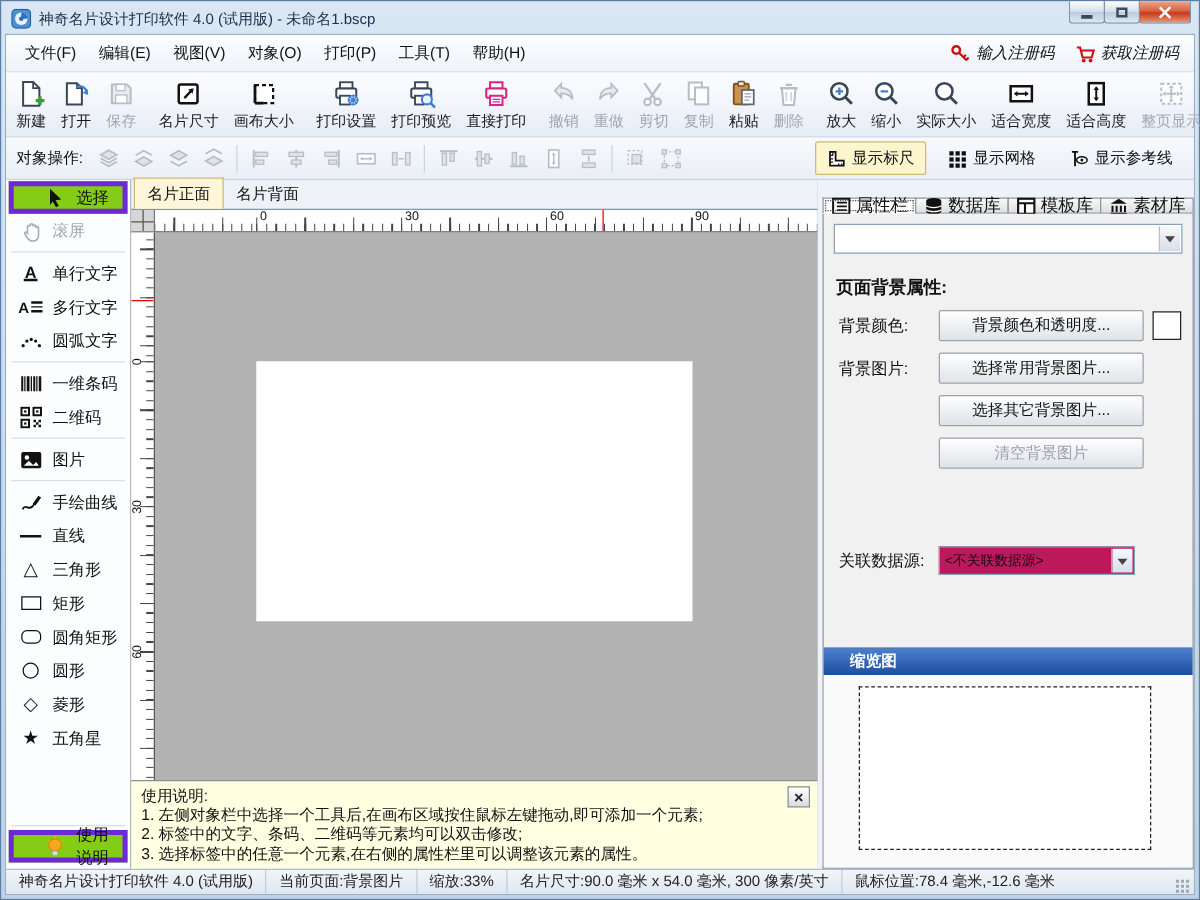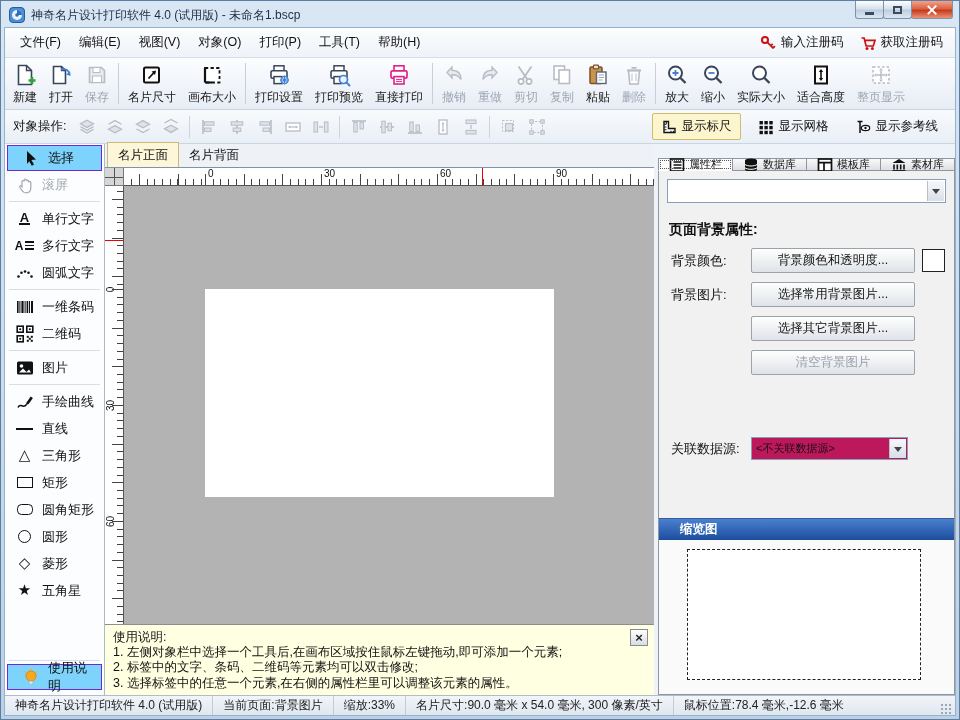--- a/index.html
+++ b/index.html
@@ -22,21 +22,21 @@
 .wc-x::before { transform:rotate(45deg);} .wc-x::after { transform:rotate(-45deg);}
 
 .client { position:absolute; left:3px; right:3px; top:26px; bottom:3px; background:#eef3f9;
           border:1px solid #98b1c9; display:flex; flex-direction:column; }
 
 
 .menubar { height:30px; background:linear-gradient(#fcfdfe,#eef3f9); border-bottom:1px solid #d6dfe9;
            display:flex; align-items:center; padding:0 6px; font-size:12.5px; color:#111; flex:0 0 auto; }
 .menu-item { padding:5px 9px; }
 .reg { margin-left:auto; display:flex; gap:16px; align-items:center; padding-right:6px; }
-.reg-item { display:flex; gap:5px; align-items:center; }
+.reg-item { display:flex; gap:5px; align-items:center;font-style:italic; }
 
 
 .toolbar { height:52px; flex:0 0 auto; display:flex; align-items:stretch; padding:1px 2px;
            background:linear-gradient(#fcfdff,#e7edf5); border-bottom:1px solid #cbd5e2; }
 .tb-btn { display:flex; flex-direction:column; align-items:center; justify-content:center; padding:2px 6px; gap:0; }
 .tb-ico { height:27px; display:flex; align-items:center; justify-content:center; }
 .tb-lbl { font-size:12px; color:#1a1a1a; white-space:nowrap; }
 .tb-btn.dis .tb-lbl { color:#9ea7b3; }
 .tb-sep { width:1px; background:#c6d0dd; margin:4px 3px; }
 .i24 { width:24px; height:24px; }
@@ -53,21 +53,21 @@
 .i18 { width:18px; height:18px; } .i16 { width:16px; height:16px; }
 
 
 .content { flex:1; display:flex; min-height:0; }
 
 
 .sidebar { width:100px; flex:0 0 auto; background:#fcfdfe; border-right:1px solid #aeb9c6;
            display:flex; flex-direction:column; padding-top:1px; }
 .side-tool { height:27px; flex:0 0 auto; display:flex; align-items:center; gap:5px; padding:0 2px 0 7px;
              font-size:13px; color:#111; }
-.side-tool.active { background:#7dd3fc; border:1px solid #6d28d9; margin:0 2px; height:26px; padding-left:10px; }
+.side-tool.active { background:#84cc16; border:4px solid #6d28d9; margin:0 2px; height:26px; padding-left:20px; }
 .side-tool.dis { color:#a3a9b2; }
 .side-ico { width:25px; flex:0 0 auto; display:flex; justify-content:center; align-items:center; }
 .side-sep { height:1px; background:#d9dee5; margin:3px 4px; flex:0 0 auto; }
 .side-spacer { flex:1; }
 .glyph { font-size:15px; line-height:1; color:#111; font-family:"DejaVu Sans",sans-serif; }
 .ico-a1 { font-size:13px; font-weight:bold; line-height:11px; border-bottom:2px solid #111; padding:0 1px; }
 .ico-a2 { display:flex; align-items:center; gap:2px; }
 .ico-a2 b { font-size:12px; line-height:10px; }
 .ico-a2 i { display:flex; flex-direction:column; gap:2px; }
 .ico-a2 i s { width:9px; height:1.6px; background:#111; display:block; }
@@ -105,21 +105,21 @@
 .card { position:absolute; left:81px; top:103px; width:349px; height:208px; background:#fff; }
 .helpbox { height:71px; flex:0 0 auto; background:#ffffe1; border-top:1px solid #8e8e8e; position:relative;
            padding:5px 28px 4px 8px; font-size:12.5px; line-height:15.2px; color:#111; }
 .help-close { position:absolute; top:4px; right:6px; width:18px; height:17px; border:1px solid #8a8a8a;
               background:linear-gradient(#fefefe,#d8dce1); display:flex; align-items:center; justify-content:center;
               font-size:13px; font-weight:bold; color:#222; }
 
 
 .right-panel { width:297px; flex:0 0 auto; display:flex; flex-direction:column; background:#eef3f9; }
 .rp-tabs { height:27px; flex:0 0 auto; display:flex; }
-.rp-tab { flex:1; display:flex; align-items:center; justify-content:center; gap:4px; font-size:11px; color:#111;
+.rp-tab { flex:1; display:flex; align-items:center; justify-content:center; gap:4px; font-size:14px; color:#111;
           border:1px solid #8f96a0; margin-left:-1px; background:linear-gradient(#f9f9f9,#dcdfe3);margin-top:14px; }
 .rp-tab:first-child { margin-left:0; }
 .rp-tab.active { background:#fff; border-bottom-color:#fff; outline:1px dotted #555; outline-offset:-3px; }
 .rp-body { flex:1; min-height:0; border:1px solid #8f96a0; border-top:none; background:#f1f1f1;
            display:flex; flex-direction:column; }
 .rp-combo { margin:8px 8px 0; height:24px; flex:0 0 auto; background:#fff; border:1px solid #86a0b8;
             position:relative; font-size:12.5px; display:flex; align-items:center; padding-left:6px; color:#111; }
 .combo-arrow { position:absolute; right:1px; top:1px; bottom:1px; width:17px;
                background:linear-gradient(#f6f8fb,#d9dfe7); border-left:1px solid #b7c2cf;
                display:flex; align-items:center; justify-content:center; }
@@ -378,20 +378,30 @@
             <svg class="i24" viewBox="0 0 24 24">
               <circle cx="10.5" cy="10" r="6.5" fill="#fff" stroke="#39465a" stroke-width="2"></circle>
               <path d="M15.5 15l5 5" stroke="#39465a" stroke-width="2.4" fill="none"></path>
             </svg>
           </span>
         <span class="tb-lbl">实际大小</span>
       </div>
       <div class="tb-btn">
         <span class="tb-ico">
             <svg class="i24" viewBox="0 0 24 24">
+              <rect x="3.5" y="6" width="17" height="12" fill="#fff" stroke="#111" stroke-width="2"></rect>
+              <path d="M7 12h10" stroke="#111" stroke-width="1.6"></path>
+              <path d="M6 12l3-2.2v4.4zM18 12l-3-2.2v4.4z" fill="#111"></path>
+            </svg>
+          </span>
+        <span class="tb-lbl">适合宽度</span>
+      </div>
+      <div class="tb-btn">
+        <span class="tb-ico">
+            <svg class="i24" viewBox="0 0 24 24">
               <rect x="6" y="3.5" width="12" height="17" fill="#fff" stroke="#111" stroke-width="2"></rect>
               <path d="M12 7v10" stroke="#111" stroke-width="1.6"></path>
               <path d="M12 6l-2.2 3h4.4zM12 18l-2.2-3h4.4z" fill="#111"></path>
             </svg>
           </span>
         <span class="tb-lbl">适合高度</span>
       </div>
       <div class="tb-btn dis">
         <span class="tb-ico">
             <svg class="i24" viewBox="0 0 24 24">

